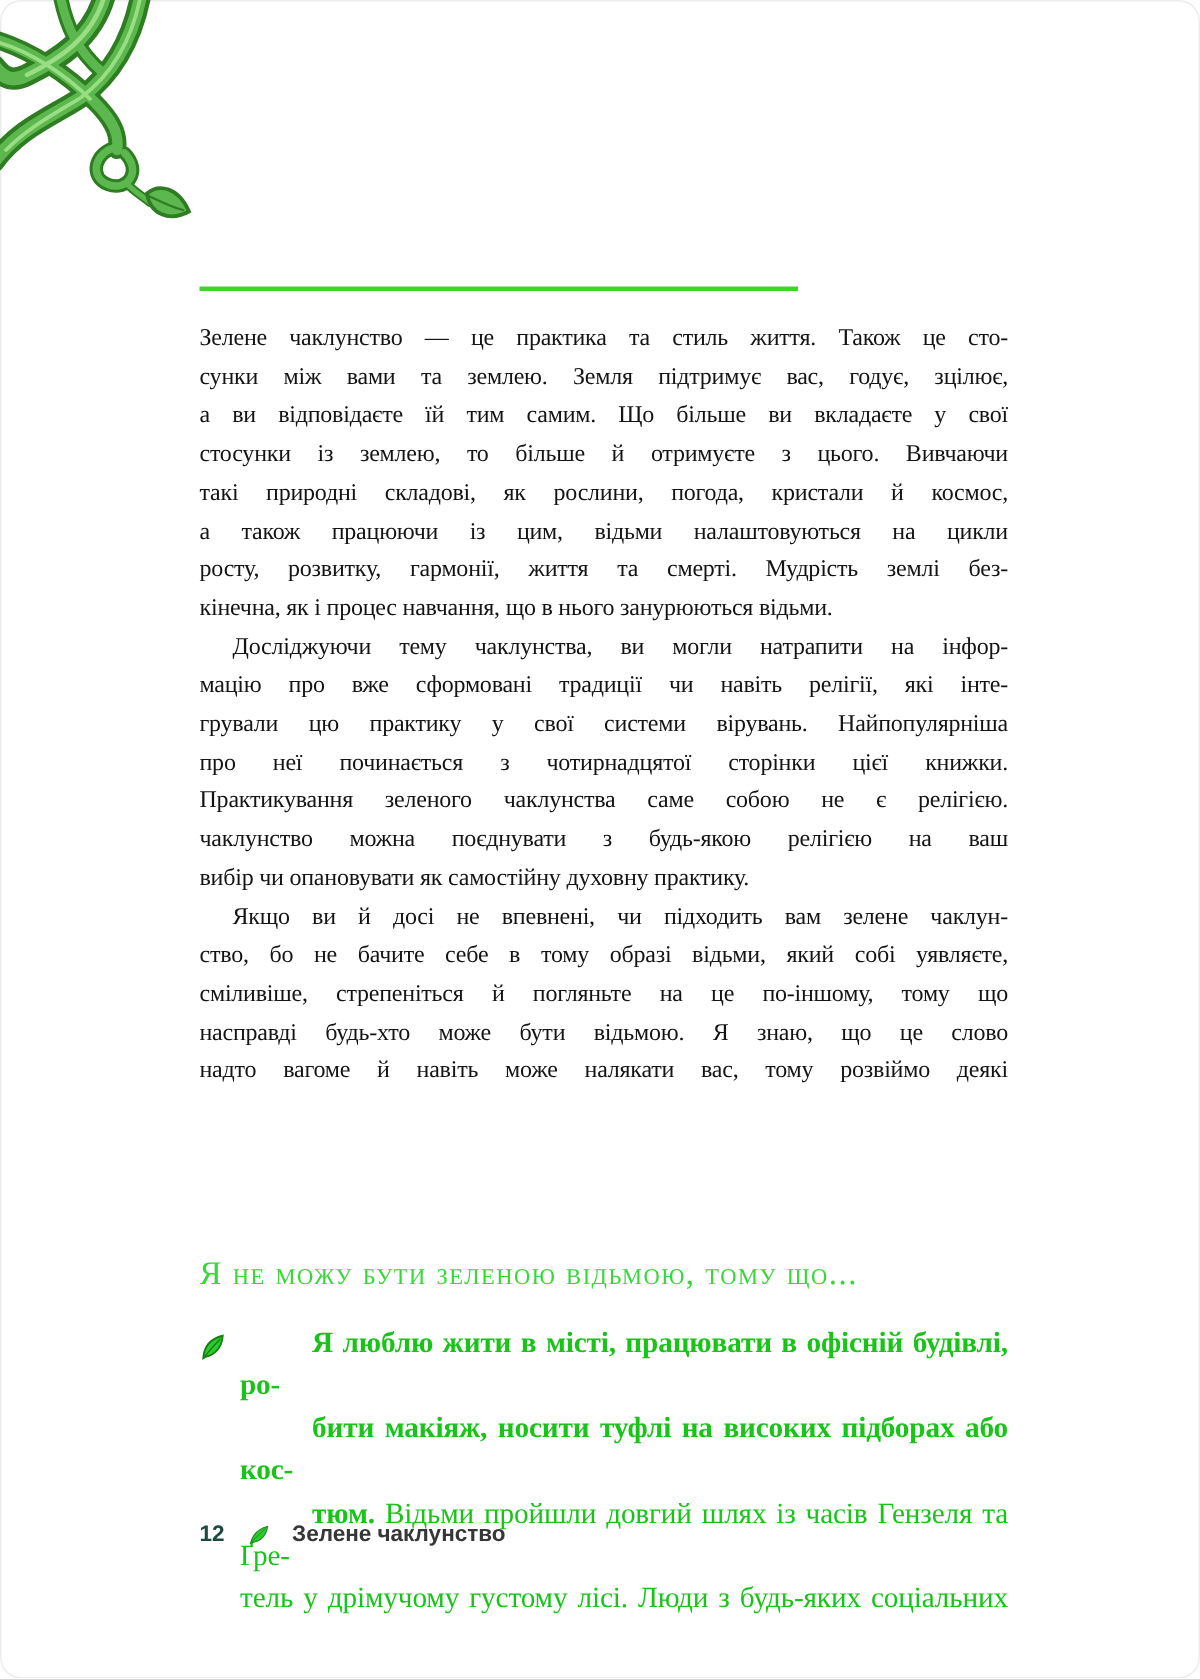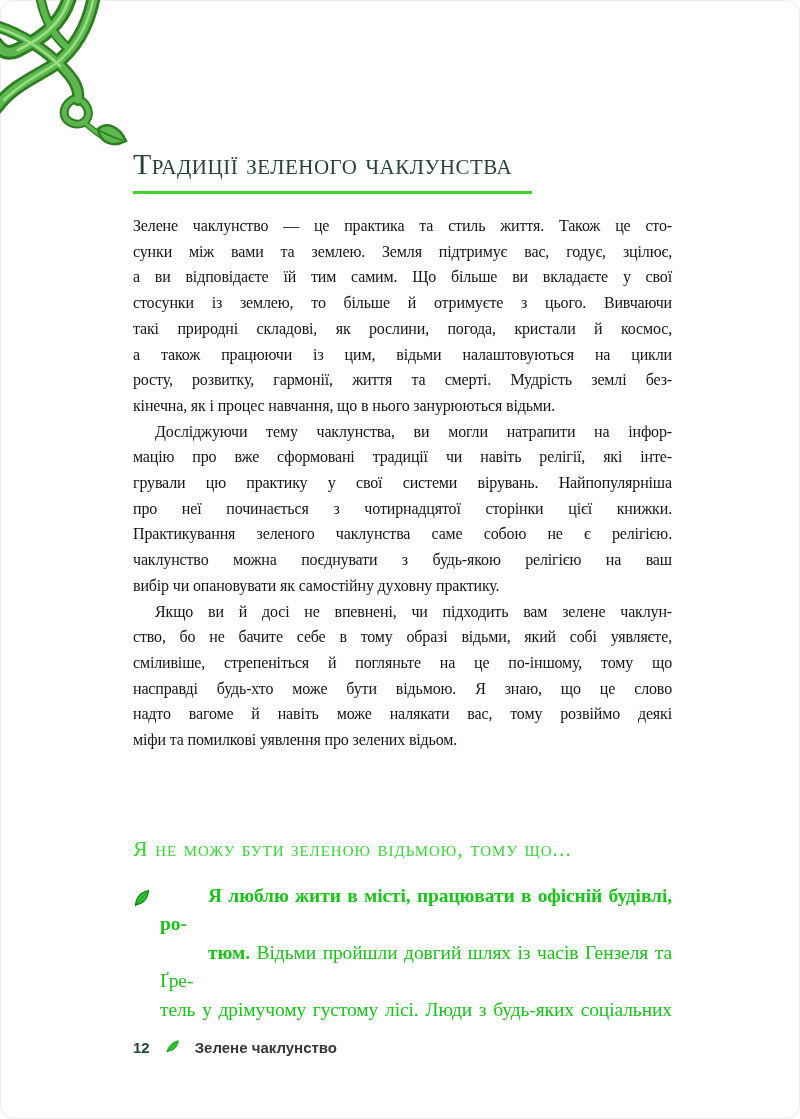--- a/index.html
+++ b/index.html
@@ -40,21 +40,21 @@
   .myth-item .leaf{ position:absolute; left:0; top:7px; width:18px; height:18px; }
   .myth-lines{
     margin-left:27px; font-size:19.5px; line-height:28.4px;
     color:var(--bullet); letter-spacing:-0.1px;
   }
   .myth-lines .ln{ text-align:justify; text-align-last:justify; }
   .myth-lines b{ font-weight:700;margin-left:48px; }
   .footer{
     position:absolute; left:133px; top:1009px; width:400px; height:22px;
     font-family:"Liberation Sans","DejaVu Sans",sans-serif; font-size:15px;
-    display:flex; align-items:flex-start; gap:15px;margin-top:30px;
+    display:flex; align-items:flex-end; gap:15px;
   }
   .footer .pagenum{ font-weight:700; color:var(--footnum); }
   .footer .leaf{ width:15px; height:15px; }
   .footer .booktitle{ font-weight:700; color:var(--foottext); }
 </style>
 </head>
 <body>
 
 <div class="page">
 
@@ -77,21 +77,20 @@
 
       <path d="M70,-4 C62,26 38,40 18,50" stroke="#9ade84" stroke-width="3"></path>
       <path d="M94,-4 C88,28 74,50 54,65 C38,75 20,84 4,100" stroke="#9ade84" stroke-width="2.5"></path>
       <path d="M-2,28 C20,34 44,50 60,66" stroke="#9ade84" stroke-width="2.5"></path>
 
       <path d="M98,129 C106,122 119,125 126,141 C113,148 100,143 98,129 Z" fill="#5cb84e" stroke="#2f7d22" stroke-width="2.5"></path>
       <path d="M100,131 C108,135 114,138 122,140" stroke="#2f7d22" stroke-width="1.5"></path>
     </g>
   </svg>
 
-  <div class="heading">Традиції зеленого чаклунства</div>
   <div class="heading-rule"></div>
 
   <div class="body-text" id="body-text">
       <div class="ln">Зелене чаклунство — це практика та стиль життя. Також це сто-</div>
       <div class="ln">сунки між вами та землею. Земля підтримує вас, годує, зцілює,</div>
       <div class="ln">а ви відповідаєте їй тим самим. Що більше ви вкладаєте у свої</div>
       <div class="ln">стосунки із землею, то більше й отримуєте з цього. Вивчаючи</div>
       <div class="ln">такі природні складові, як рослини, погода, кристали й космос,</div>
       <div class="ln">а також працюючи із цим, відьми налаштовуються на цикли</div>
       <div class="ln">росту, розвитку, гармонії, життя та смерті. Мудрість землі без-</div>
@@ -101,32 +100,32 @@
       <div class="ln">грували цю практику у свої системи вірувань. Найпопулярніша</div>
       <div class="ln">про неї починається з чотирнадцятої сторінки цієї книжки.</div>
       <div class="ln">Практикування зеленого чаклунства саме собою не є релігією.</div>
       <div class="ln">чаклунство можна поєднувати з будь-якою релігією на ваш</div>
       <div class="ln pl">вибір чи опановувати як самостійну духовну практику.</div>
       <div class="ln ind">Якщо ви й досі не впевнені, чи підходить вам зелене чаклун-</div>
       <div class="ln">ство, бо не бачите себе в тому образі відьми, який собі уявляєте,</div>
       <div class="ln">сміливіше, стрепеніться й погляньте на це по-іншому, тому що</div>
       <div class="ln">насправді будь-хто може бути відьмою. Я знаю, що це слово</div>
       <div class="ln">надто вагоме й навіть може налякати вас, тому розвіймо деякі</div>
-      <div class="ln pl">міфи та помилкові уявлення про зелених відьом.</div>
     </div>
 
   <div class="subheading">Я не можу бути зеленою відьмою, тому що...</div>
 
   <div class="myth-item">
     <svg class="leaf" viewBox="0 0 18 18" aria-hidden="true">
       <path d="M2.5,16.5 C3,9 7,3.5 15.5,1.5 C15,9.5 10,14.5 4,15.5 Z" fill="#2ecb2e" stroke="#138013" stroke-width="1.2"></path>
       <path d="M2.5,16.5 C6,12 10,7.5 14,3.5" fill="none" stroke="#138013" stroke-width="0.9"></path>
     </svg>
     <div class="myth-lines" id="myth-lines">
         <div class="ln"><b>Я люблю жити в місті, працювати в офісній будівлі, ро-</b></div>
+        <div class="ln"><b>бити макіяж, носити туфлі на високих підборах або кос-</b></div>
         <div class="ln"><b>тюм.</b><span> Відьми пройшли довгий шлях із часів Гензеля та Ґре-</span></div>
         <div class="ln"><span>тель у дрімучому густому лісі. Люди з будь-яких соціальних</span></div>
       </div>
   </div>
 
   <div class="footer">
     <span class="pagenum">12</span>
     <svg class="leaf" viewBox="0 0 18 18" aria-hidden="true">
       <path d="M2.5,15.5 C4,9 8,4 16,2 C15,9.5 10,14 4.5,14.5 Z" fill="#2ecb2e" stroke="#1d8f1d" stroke-width="1"></path>
       <path d="M2.5,15.5 C6.5,11 10.5,7 14.5,3.5" fill="none" stroke="#1d8f1d" stroke-width="0.8"></path>

